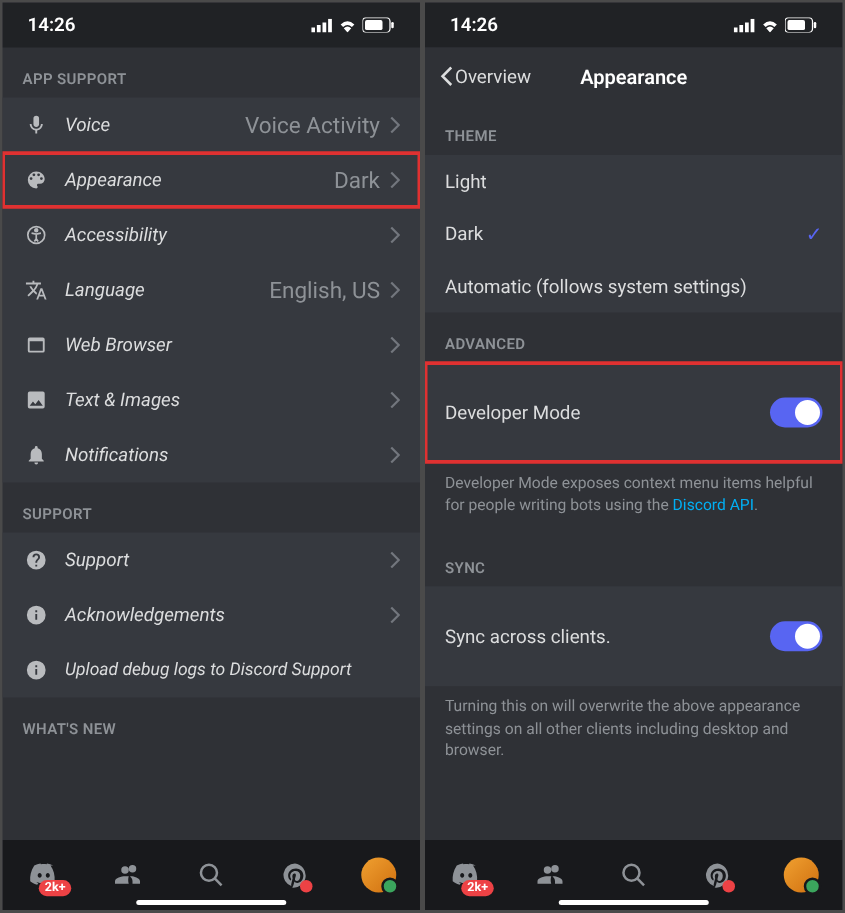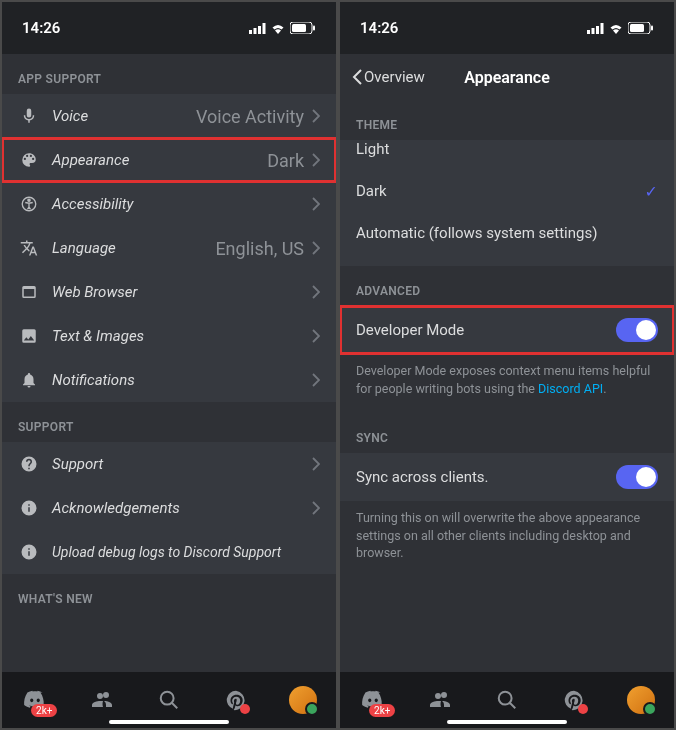--- a/index.html
+++ b/index.html
@@ -1,41 +1,41 @@
 <!DOCTYPE html>
 <html><head>
 <meta charset="utf-8">
 <style>
 * { margin: 0; padding: 0; box-sizing: border-box; font-family: -apple-system, BlinkMacSystemFont, "Segoe UI", Roboto, sans-serif; }
 body { background: #4a4a4a; display: flex; gap: 4px; padding: 2px; }
 .screen { width: 336px; height: 726px; background: #2f3136; display: flex; flex-direction: column; overflow: hidden; position: relative; }
-.status-bar { height: 52px; display: flex; align-items: center; justify-content: space-between; padding: 0 20px; color: #fff; font-weight: 600; font-size: 15px; background: #202225; }
+.status-bar { height: 36px; display: flex; align-items: center; justify-content: space-between; padding: 0 20px; color: #fff; font-weight: 600; font-size: 15px; background: #202225; }
 .status-icons { display: flex; gap: 4px; align-items: center; }
 .sig-icon, .wifi-icon, .bat-icon { display: inline-flex; }
 .section-header { padding: 18px 16px 8px; font-size: 12px; font-weight: 600; color: #8e9297; letter-spacing: 0.3px; }
 .list { background: #36393f; }
 .item { display: flex; align-items: center; height: 44px; padding: 0 16px; color: #dcddde; font-size: 15px; position: relative; }
 .item-icon { width: 22px; height: 22px; margin-right: 12px; color: #b9bbbe; display: flex; align-items: center; justify-content: center; }
 .item-label { flex: 1; font-style: italic; }
 .item-value { color: #8e9297; font-size: 18px; margin-right: 8px; }
 .chevron { color: #72767d; }
 .highlight { outline: 3px solid #e03131; outline-offset: -2px; }
 .nav-header { height: 46px; display: flex; align-items: center; padding: 16px 12px; background: #2f3136; color: #fff; }
 .back { display: flex; align-items: center; color: #dcddde; font-size: 15px; gap: 2px; }
 .nav-title { position: absolute; left: 50%; transform: translateX(-50%); font-weight: 600; font-size: 16px; color: #fff; }
-.theme-item { height: 42px; display: flex; padding: 0 16px; color: #dcddde; font-size: 15px; justify-content: space-between; }
+.theme-item { height: 42px; display: flex; align-items: center; padding: 0 16px; color: #dcddde; font-size: 15px; justify-content: space-between; }
 .check { color: #5865f2; font-size: 16px; }
-.toggle-row { display: flex; align-items: center; justify-content: space-between; padding: 12px 16px; color: #dcddde; font-size: 15px; background: #36393f; }
+.toggle-row { display: flex; align-items: center; justify-content: space-between; padding: 28px 16px; color: #dcddde; font-size: 15px; background: #36393f; }
 .toggle { width: 42px; height: 24px; border-radius: 12px; background: #5865f2; position: relative; }
 .toggle::after { content: ""; position: absolute; right: 2px; top: 2px; width: 20px; height: 20px; border-radius: 50%; background: #fff; }
 .desc { padding: 8px 16px 16px; font-size: 12.5px; color: #8e9297; line-height: 1.4; }
 .desc a { color: #00aff4; text-decoration: none; }
 .tab-bar { height: 56px; background: #18191c; display: flex; align-items: center; justify-content: space-around; margin-top: auto; position: relative; }
 .tab-item { width: 40px; height: 40px; display: flex; align-items: center; justify-content: center; color: #8e9297; position: relative; }
-.badge { position: absolute; background: #ed4245; color: #fff; font-size: 10px; font-weight: 400; padding: 1px 5px; border-radius: 8px; bottom: 3px; right: -2px; }
+.badge { position: absolute; background: #ed4245; color: #fff; font-size: 10px; font-weight: 700; padding: 1px 5px; border-radius: 8px; bottom: 3px; right: -2px; }
 .badge-dot { position: absolute; width: 10px; height: 10px; background: #ed4245; border-radius: 50%; bottom: 6px; right: 6px; }
 .avatar { width: 28px; height: 28px; border-radius: 50%; background: linear-gradient(135deg,#f0a030,#d07010); position: relative; }
 .avatar::after { content: ""; position: absolute; width: 10px; height: 10px; background: #3ba55d; border: 2px solid #18191c; border-radius: 50%; bottom: -2px; right: -2px; }
 .home-indicator { position: absolute; bottom: 4px; left: 50%; transform: translateX(-50%); width: 120px; height: 4px; background: #fff; border-radius: 2px; }
 svg { display: block; }
 </style>
 </head>
 <body>
 
 <div class="screen">

